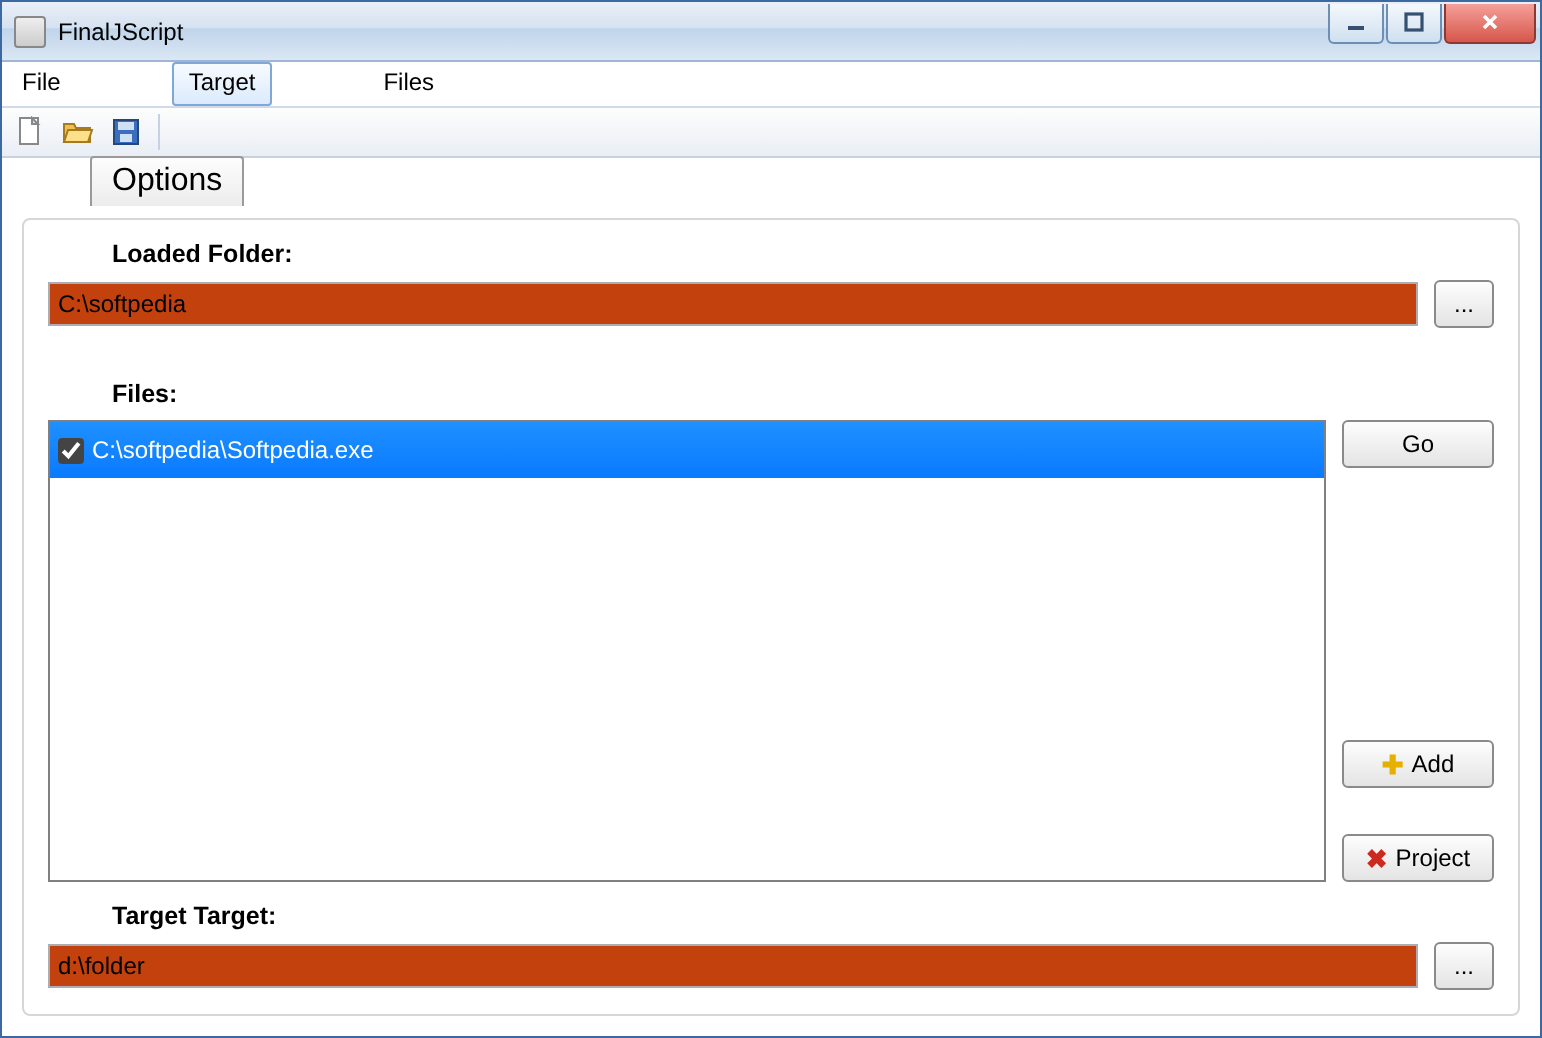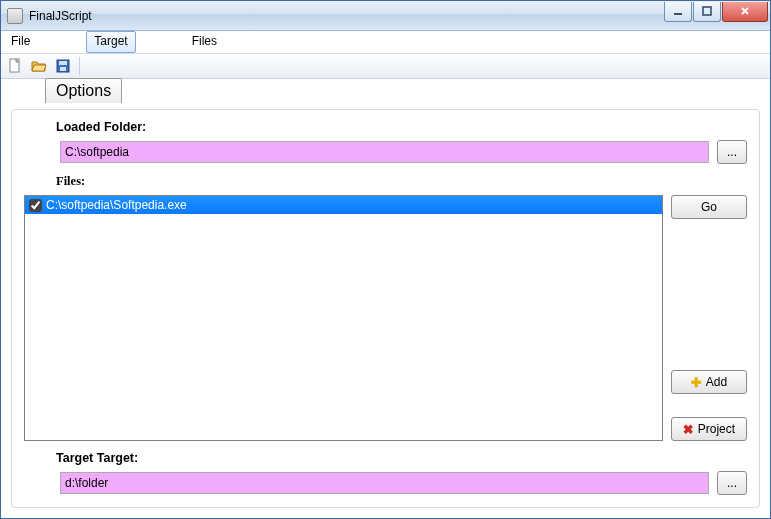--- a/index.html
+++ b/index.html
@@ -113,22 +113,21 @@
     gap: 6px;
   }
   .lbl { font-weight: bold; font-size: 12.5px; padding-left: 32px; }
   .row { display:flex; gap: 8px; align-items:center;}
   .textbox {
     flex:1;
     height: 22px;
     border: 1px solid #abadb3;
     padding: 2px 4px;
     font-size: 12px;
-    background:#f0abfc;
-    margin-left:36px;
+    background:#c2410c;
   }
   .btn {
     height: 24px;
     min-width: 70px;
     border: 1px solid #8a8a8a;
     border-radius: 3px;
     background: linear-gradient(#fdfdfd,#e4e4e4);
     font-size:12px;
     display:flex;
     align-items:center;
@@ -142,21 +141,21 @@
   .listbox {
     flex:1;
     border: 1px solid #808080;
     background:#fff;
     overflow:auto;
   }
   .listitem {
     display:flex;
     align-items:center;
     height: 18px;
-    padding: 4px 4px;
+    padding: 14px 4px;
     gap: 4px;
     font-size:12px;
   }
   .listitem.selected { background:#0a84ff; background: linear-gradient(#1e90ff,#0a7aff); color:#fff;}
   .listitem input[type=checkbox]{ margin:0; width:13px; height:13px; accent-color:#444;}
   .sidebtns { width:76px; display:flex; flex-direction:column; gap:23px;}
   .sidebtns .grow { flex:1;}
   .icon-plus { color:#e6b000; font-weight:bold; font-size:13px;}
   .icon-x { color:#cc2a1f; font-weight:bold; font-size:13px;}
 </style>
@@ -223,21 +222,21 @@
 
   <div class="mainwrap">
     <div class="panel">
 
       <div class="lbl">Loaded Folder:</div>
       <div class="row">
         <input class="textbox" value="C:\softpedia" style="">
         <div class="btn small">...</div>
       </div>
 
-      <div class="lbl" style="margin-top:4px;font-family:Liberation Serif, serif;">Files:</div>
+      <div class="lbl" style="margin-top:20px;">Files:</div>
       <div class="filesarea">
         <div class="listbox">
           <div class="listitem selected">
             <input type="checkbox" checked="" style="">
             <span>C:\softpedia\Softpedia.exe</span>
           </div>
         </div>
         <div class="sidebtns">
           <div class="btn">Go</div>
           <div class="grow"></div>

